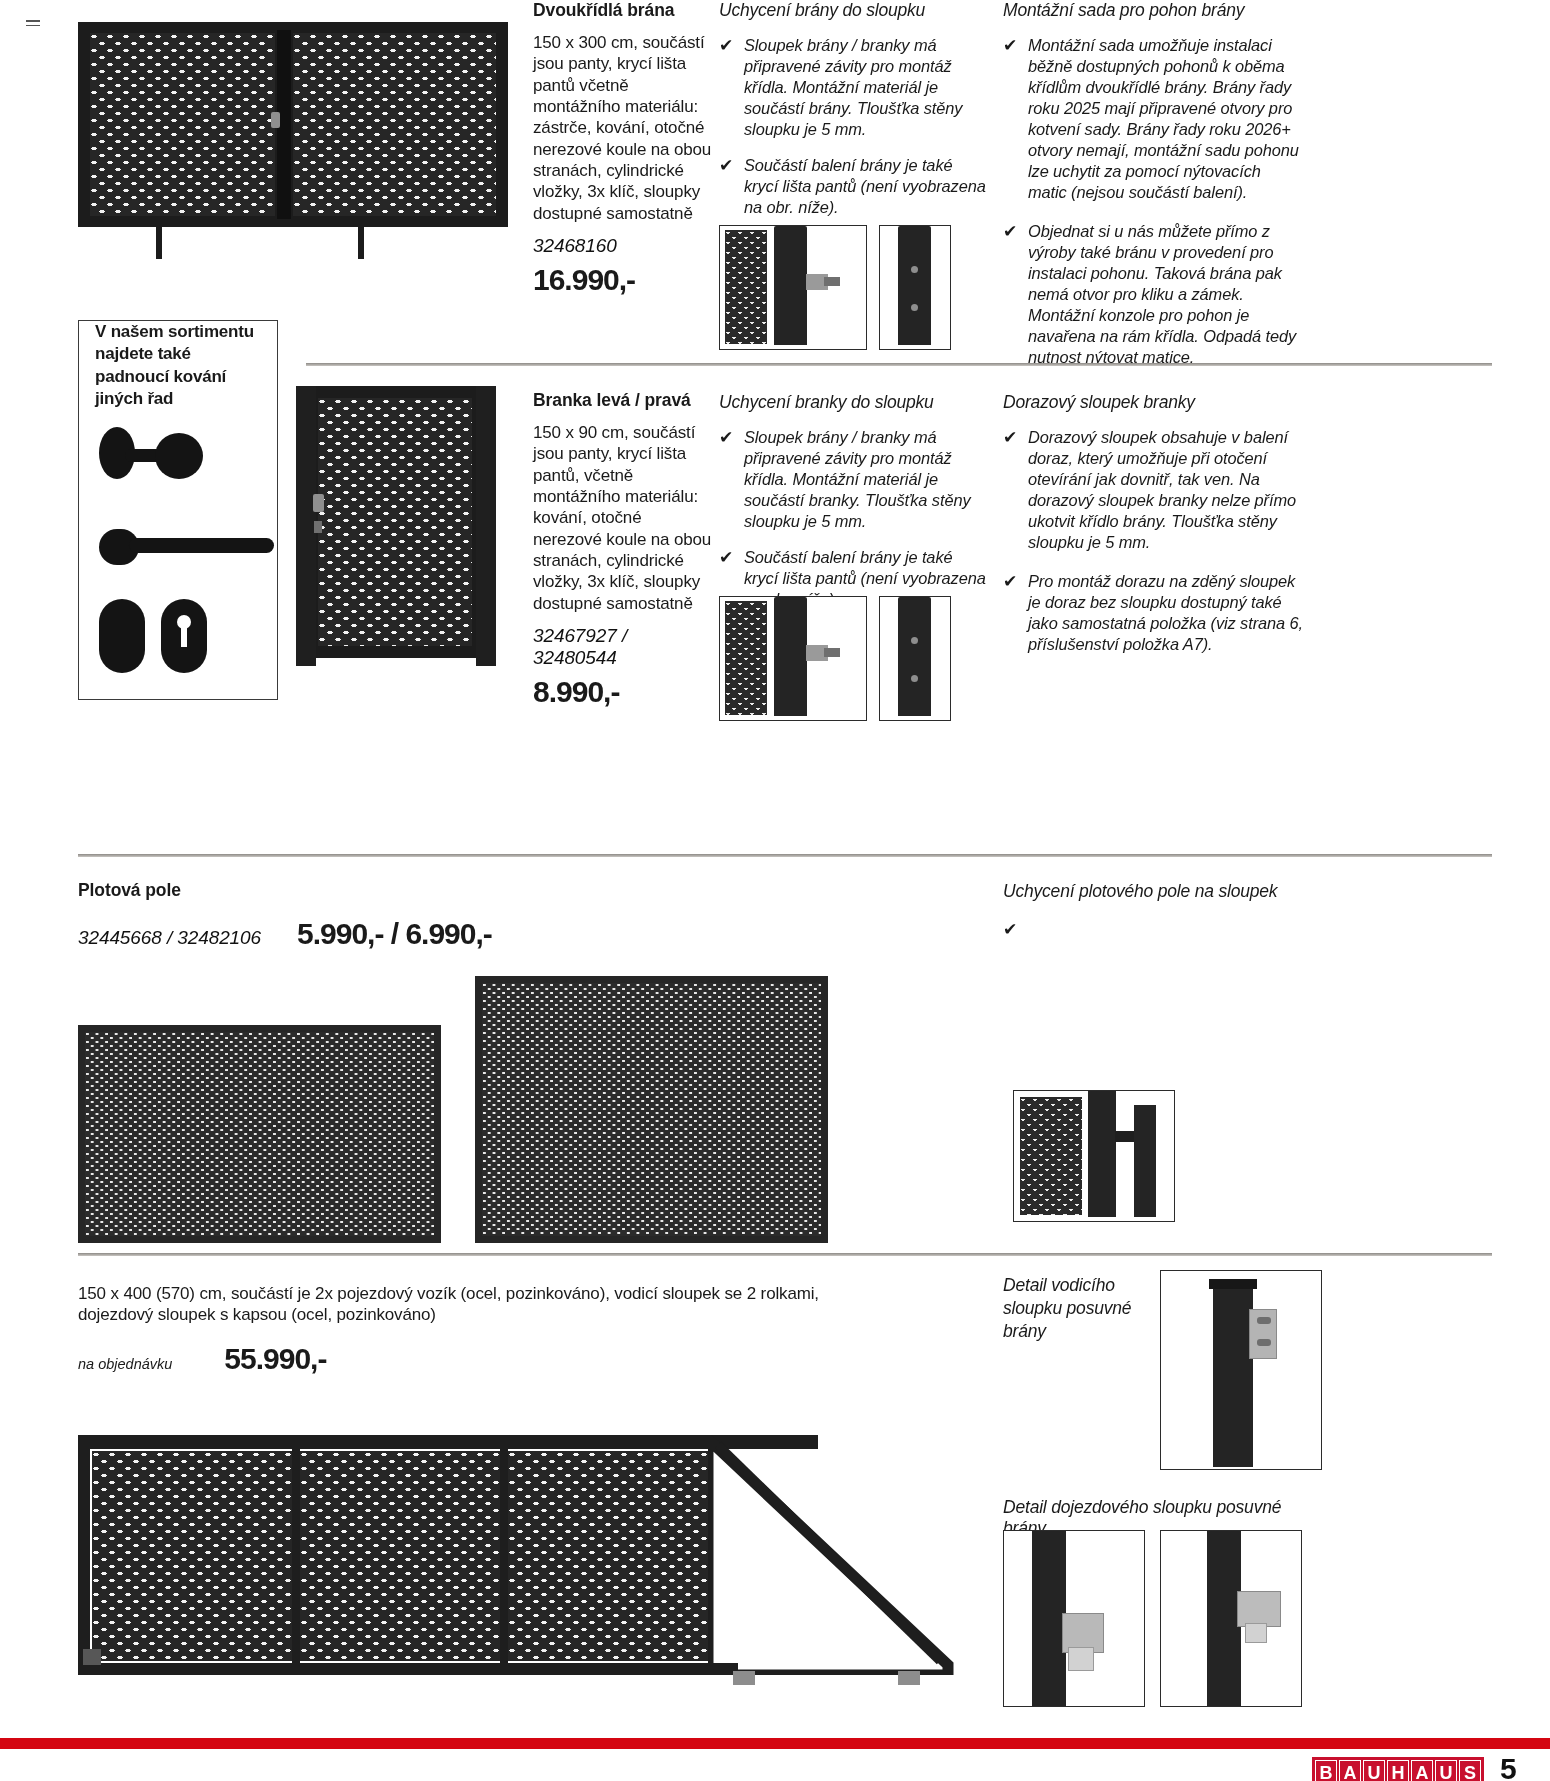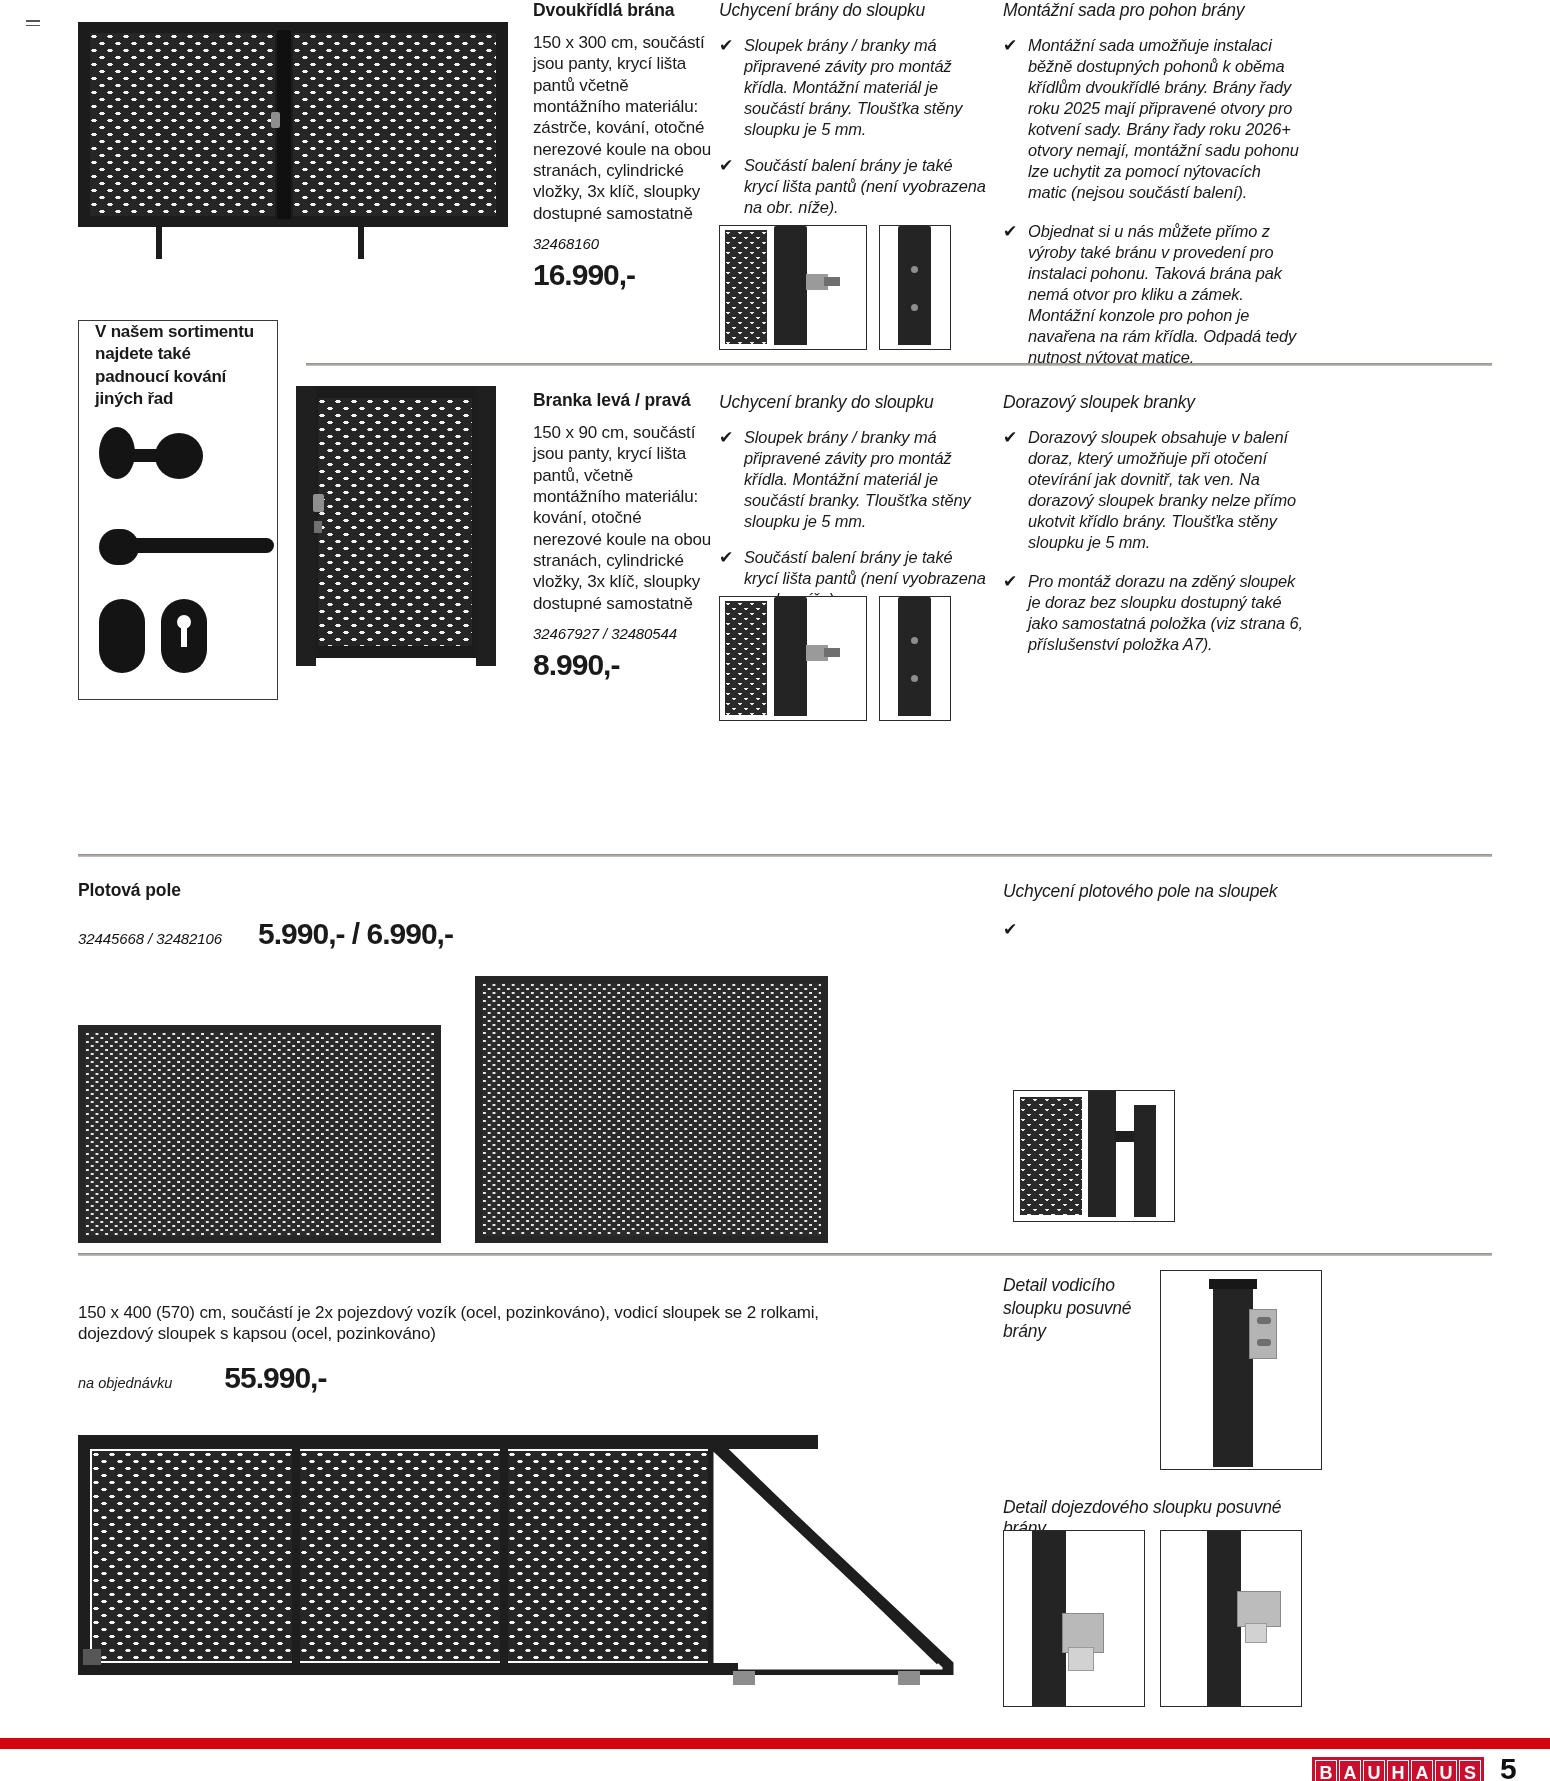--- a/index.html
+++ b/index.html
@@ -12,21 +12,21 @@
     position:relative;
     overflow:hidden;
   }
   .page{position:relative;width:1550px;height:1781px;}
 
   
   .hdr-bold{font-weight:bold;font-size:17.5px;letter-spacing:-.1px;}
   .hdr-italic{font-weight:normal;font-style:italic;font-size:17.5px;letter-spacing:-.2px;}
   .body-txt{font-size:17px;line-height:1.255;letter-spacing:-.15px;}
   .body-italic{font-style:italic;font-size:16.4px;line-height:1.28;letter-spacing:-.1px;}
-  .artno{font-style:italic;font-size:15px;letter-spacing:-.1px;color:#111;}
+  .artno{font-style:italic;font-size:19px;letter-spacing:-.1px;color:#111;}
   .price{font-weight:bold;font-size:30px;letter-spacing:-1px;}
   .small-ital{font-style:italic;font-size:14.5px;}
 
   ul.checks{list-style:none;margin:0;padding:0;}
   ul.checks li{position:relative;padding-left:25px;margin-bottom:15px;}
   ul.checks li .chk{
     position:absolute;left:0;top:2px;font-size:17px;font-weight:bold;line-height:1;
   }
 
   
@@ -252,21 +252,21 @@
   <div class="framebox" style="left:1013px;top:1090px;width:160px;height:130px;">
     <div class="mesh-fine" style="position:absolute;left:6px;top:6px;width:62px;height:118px;"></div>
     <div style="position:absolute;left:74px;top:0px;width:28px;height:126px;background:#242424;"></div>
     <div style="position:absolute;left:101px;top:40px;width:22px;height:11px;background:#1f1f1f;"></div>
     <div style="position:absolute;left:120px;top:14px;width:22px;height:112px;background:#242424;"></div>
   </div>
 
   <div class="rule" style="left:78px;top:1253px;width:1414px;"></div>
 
   <div style="position:absolute;left:78px;top:1278px;width:800px;">
-    <div class="body-txt" style="margin-top:24px;width:790px;">150 x 400 (570) cm, součástí je 2x pojezdový vozík (ocel, pozinkováno), vodicí sloupek se 2 rolkami, dojezdový sloupek s kapsou (ocel, pozinkováno)</div>
+    <div class="body-txt" style="margin-top:5px;width:790px;">150 x 400 (570) cm, součástí je 2x pojezdový vozík (ocel, pozinkováno), vodicí sloupek se 2 rolkami, dojezdový sloupek s kapsou (ocel, pozinkováno)</div>
     <div style="margin-top:16px;display:flex;align-items:baseline;gap:52px;">
       <div class="small-ital">na objednávku</div>
       <div class="price">55.990,-</div>
     </div>
   </div>
 
   <div style="position:absolute;left:78px;top:1435px;width:890px;height:255px;">
     <div style="position:absolute;left:0;top:0;width:740px;height:14px;background:#1e1e1e;"></div>
     <div style="position:absolute;left:0;top:0;width:12px;height:240px;background:#1e1e1e;"></div>
     <div style="position:absolute;left:0;top:228px;width:660px;height:12px;background:#1e1e1e;"></div>

